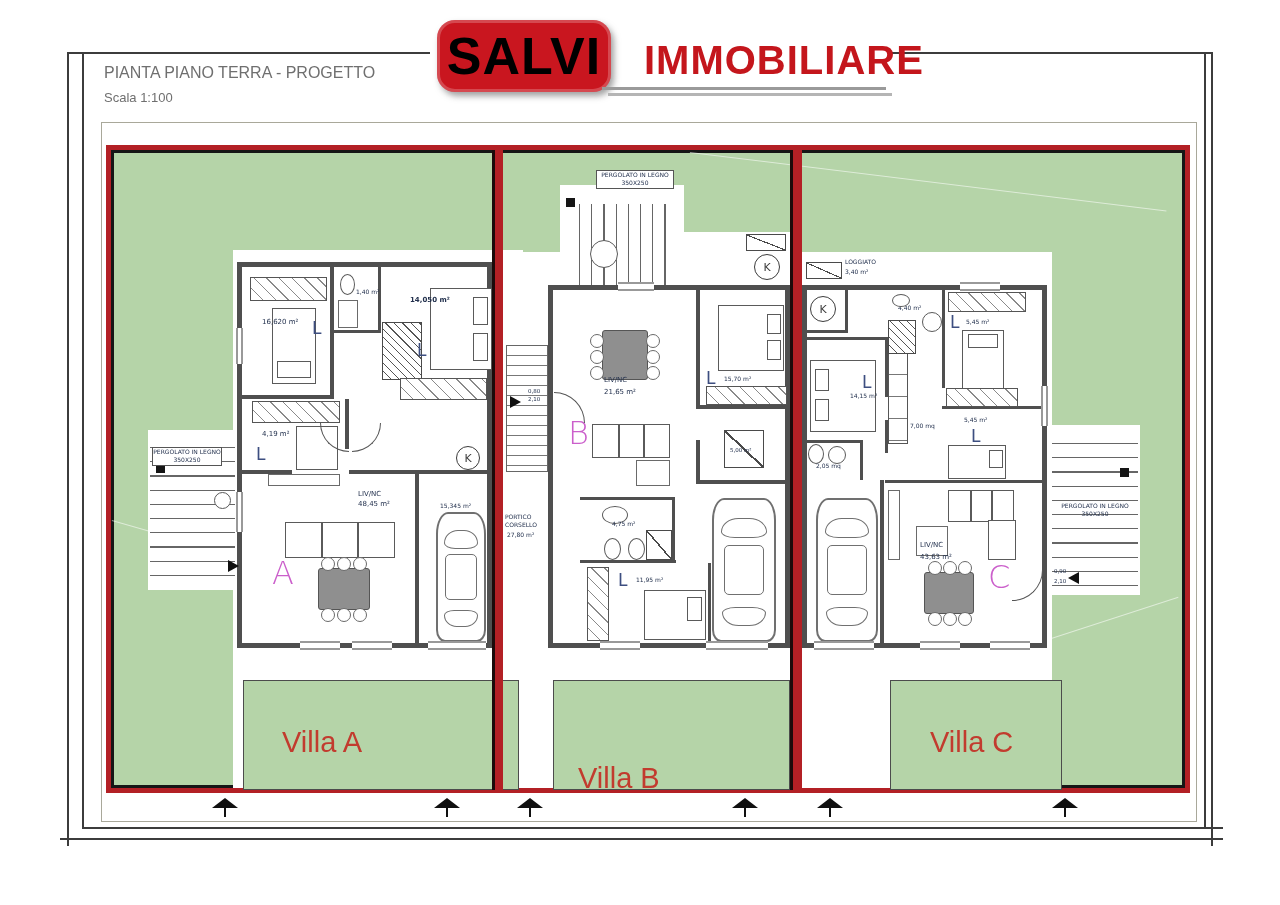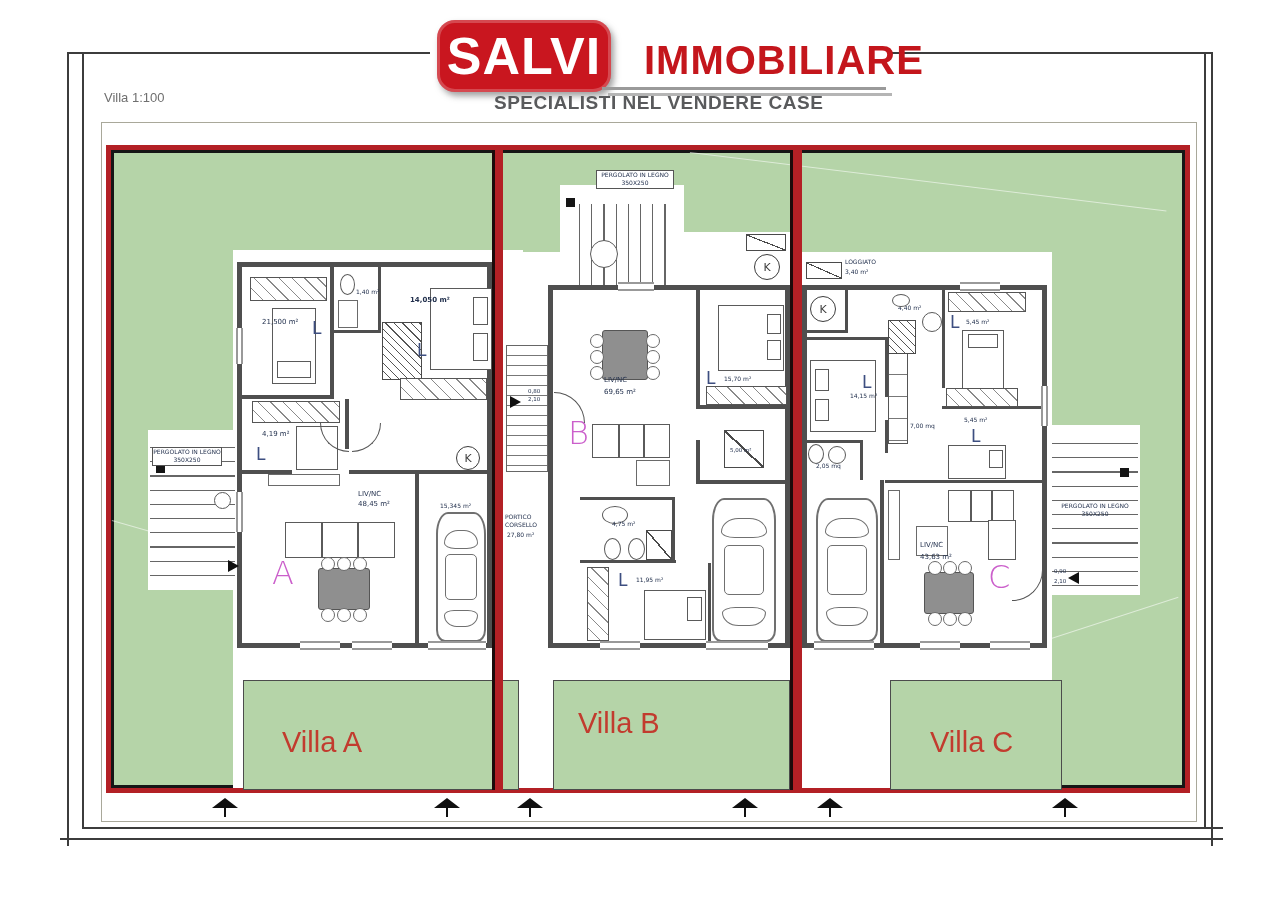--- a/index.html
+++ b/index.html
@@ -64,40 +64,41 @@
        border:1.5px solid #707070;border-radius:40% 40% 50% 50%/40% 40% 90% 90%;}
   .closet{position:absolute;border:1.2px solid #555;
        background:repeating-linear-gradient(180deg,#fff 0 21px,#777 21px 22px);}
   .labelbox{position:absolute;border:1px solid #555;background:#fff;text-align:center;
        font:400 6px "DejaVu Sans",sans-serif;color:#22304d;line-height:8px;}
   .titleblock{position:absolute;color:#6f6f6f;font-family:"Liberation Sans",sans-serif;}
   .logo-card{position:absolute;background:#fff;}
   .logo-badge{position:absolute;background:#c9161f;border-radius:18px;
        box-shadow:inset 0 0 0 3px rgba(255,255,255,.22),3px 4px 6px rgba(110,110,110,.65);
        display:flex;align-items:center;justify-content:center;}
-  .logo-badge span{color:#ffffff;font:700 52px "Liberation Sans",sans-serif;letter-spacing:1px;}
+  .logo-badge span{color:#000000;font:700 52px "Liberation Sans",sans-serif;letter-spacing:1px;}
   .logo-word{position:absolute;color:#c4161c;font:700 40px "Liberation Sans",sans-serif;letter-spacing:1px;white-space:nowrap;}
   .logo-ul{position:absolute;background:#9a9a9a;}
   .logo-tag{position:absolute;color:#595a5c;font:700 19px "Liberation Sans",sans-serif;letter-spacing:.5px;white-space:nowrap;}
   .blacksq{position:absolute;background:#151515;}
 </style>
 </head>
 <body>
 
 <div class="page">
 
   <div class="line" style="left:67px;top:52px;width:2px;height:794px;"></div>
   <div class="line" style="left:60px;top:838px;width:1163px;height:2px;"></div>
   <div class="line" style="left:1211px;top:52px;width:2px;height:794px;"></div>
   <div class="line" style="left:67px;top:52px;width:1146px;height:2px;"></div>
   <div class="line" style="left:82px;top:52px;width:2px;height:777px;"></div>
   <div class="line" style="left:1204px;top:52px;width:2px;height:777px;"></div>
   <div class="line" style="left:82px;top:827px;width:1141px;height:2px;"></div>
 
-  <div class="titleblock" style="left:104px;top:90px;font-size:13px;">Villa 1:100</div>
+  <div class="titleblock" style="left:104px;top:64px;font-size:16px;">PIANTA PIANO TERRA - PROGETTO</div>
+  <div class="titleblock" style="left:104px;top:90px;font-size:13px;">Scala 1:100</div>
 
   <div class="tanline" style="left:101px;top:122px;width:1094px;height:698px;"></div>
 
   <div class="plot" style="left:106px;top:145px;width:1074px;height:638px;"></div>
 
   <div class="streak" style="left:112px;top:520px;width:130px;transform:rotate(16deg);"></div>
   <div class="streak" style="left:690px;top:152px;width:480px;transform:rotate(7deg);"></div>
   <div class="streak" style="left:1045px;top:640px;width:140px;transform:rotate(-18deg);"></div>
   <div class="streak" style="left:260px;top:700px;width:250px;transform:rotate(11deg);"></div>
 
@@ -106,42 +107,42 @@
   <div class="whitecut" style="left:504px;top:252px;width:287px;height:536px;"></div>
   <div class="whitecut" style="left:560px;top:185px;width:124px;height:110px;"></div>
   <div class="whitecut" style="left:684px;top:232px;width:107px;height:24px;"></div>
   <div class="whitecut" style="left:802px;top:252px;width:250px;height:536px;"></div>
   <div class="whitecut" style="left:1048px;top:425px;width:92px;height:170px;"></div>
 
   <div class="greenrect" style="left:243px;top:680px;width:274px;height:108px;"></div>
   <div class="greenrect" style="left:553px;top:680px;width:235px;height:108px;"></div>
   <div class="greenrect" style="left:890px;top:680px;width:170px;height:108px;"></div>
   <div class="villa-name" style="left:282px;top:726px;">Villa A</div>
-  <div class="villa-name" style="left:578px;top:707px;">Villa B</div>
+  <div class="villa-name" style="left:578px;top:762px;">Villa B</div>
   <div class="villa-name" style="left:930px;top:726px;">Villa C</div>
 
   <div class="divider" style="left:492px;top:150px;width:11px;height:640px;"></div>
   <div class="divider" style="left:790px;top:150px;width:12px;height:640px;"></div>
 
   <div class="house" style="left:237px;top:262px;width:255px;height:386px;"></div>
 
   <div class="wall" style="left:330px;top:267px;width:4px;height:128px;"></div>
   <div class="wall" style="left:242px;top:395px;width:92px;height:4px;"></div>
   <div class="wall" style="left:345px;top:399px;width:4px;height:50px;"></div>
   <div class="wall" style="left:242px;top:470px;width:50px;height:4px;"></div>
   <div class="wall" style="left:349px;top:470px;width:143px;height:4px;"></div>
   <div class="wall" style="left:415px;top:474px;width:4px;height:174px;"></div>
   <div class="wall" style="left:378px;top:267px;width:3px;height:63px;"></div>
   <div class="wall" style="left:330px;top:330px;width:51px;height:3px;"></div>
 
   <div class="hatch" style="left:250px;top:277px;width:75px;height:22px;"></div>
   <div class="bed" style="left:272px;top:308px;width:42px;height:74px;">
     <div class="pillow" style="left:4px;top:52px;width:32px;height:15px;"></div>
   </div>
-  <div class="t" style="left:262px;top:318px;">21,500 m²</div>
+  <div class="t" style="left:262px;top:318px;">16,620 m²</div>
   <div class="Lmark" style="left:312px;top:318px;">L</div>
 
   <div class="ell" style="left:340px;top:274px;width:13px;height:19px;"></div>
   <div class="furn" style="left:338px;top:300px;width:18px;height:26px;"></div>
   <div class="t t6" style="left:356px;top:288px;">1,40 m²</div>
 
   <div class="fan" style="left:382px;top:322px;width:38px;height:56px;"></div>
 
   <div class="bed" style="left:430px;top:288px;width:60px;height:80px;">
     <div class="pillow" style="left:42px;top:8px;width:13px;height:26px;"></div>
@@ -224,21 +225,21 @@
   <div class="wall" style="left:708px;top:563px;width:3px;height:80px;"></div>
 
   <div class="table" style="left:602px;top:330px;width:44px;height:48px;"></div>
   <div class="chair" style="left:590px;top:334px;"></div>
   <div class="chair" style="left:590px;top:350px;"></div>
   <div class="chair" style="left:590px;top:366px;"></div>
   <div class="chair" style="left:646px;top:334px;"></div>
   <div class="chair" style="left:646px;top:350px;"></div>
   <div class="chair" style="left:646px;top:366px;"></div>
   <div class="t" style="left:604px;top:376px;">LIV/NC</div>
-  <div class="t" style="left:604px;top:388px;">69,65 m²</div>
+  <div class="t" style="left:604px;top:388px;">21,65 m²</div>
   <div class="letter" style="left:568px;top:414px;">B</div>
   <div class="sofa" style="left:592px;top:424px;width:76px;height:32px;">
       <i style="left:25px;"></i>
       <i style="left:50px;"></i>
     </div>
   <div class="furn" style="left:636px;top:460px;width:32px;height:24px;"></div>
   <div class="arc arc-ne" style="left:554px;top:392px;width:30px;height:30px;"></div>
 
   <div class="bed" style="left:718px;top:305px;width:64px;height:64px;">
     <div class="pillow" style="left:48px;top:8px;width:12px;height:18px;"></div>
@@ -375,15 +376,14 @@
   <div class="tree" style="left:817px;top:798px;"></div>
   <div class="tree" style="left:1052px;top:798px;"></div>
 
   <div class="logo-card" style="left:430px;top:4px;width:460px;height:112px;"></div>
   <div class="logo-badge" style="left:437px;top:20px;width:174px;height:72px;">
     <span>SALVI</span>
   </div>
   <div class="logo-word" style="left:644px;top:38px;">IMMOBILIARE</div>
   <div class="logo-ul" style="left:602px;top:87px;width:284px;height:3px;"></div>
   <div class="logo-ul" style="left:608px;top:93px;width:284px;height:3px;background:#b5b5b5;"></div>
-  <div class="logo-tag" style="left:494px;top:92px;">SPECIALISTI NEL VENDERE CASE</div>
 
 </div>
 
 </body></html>

